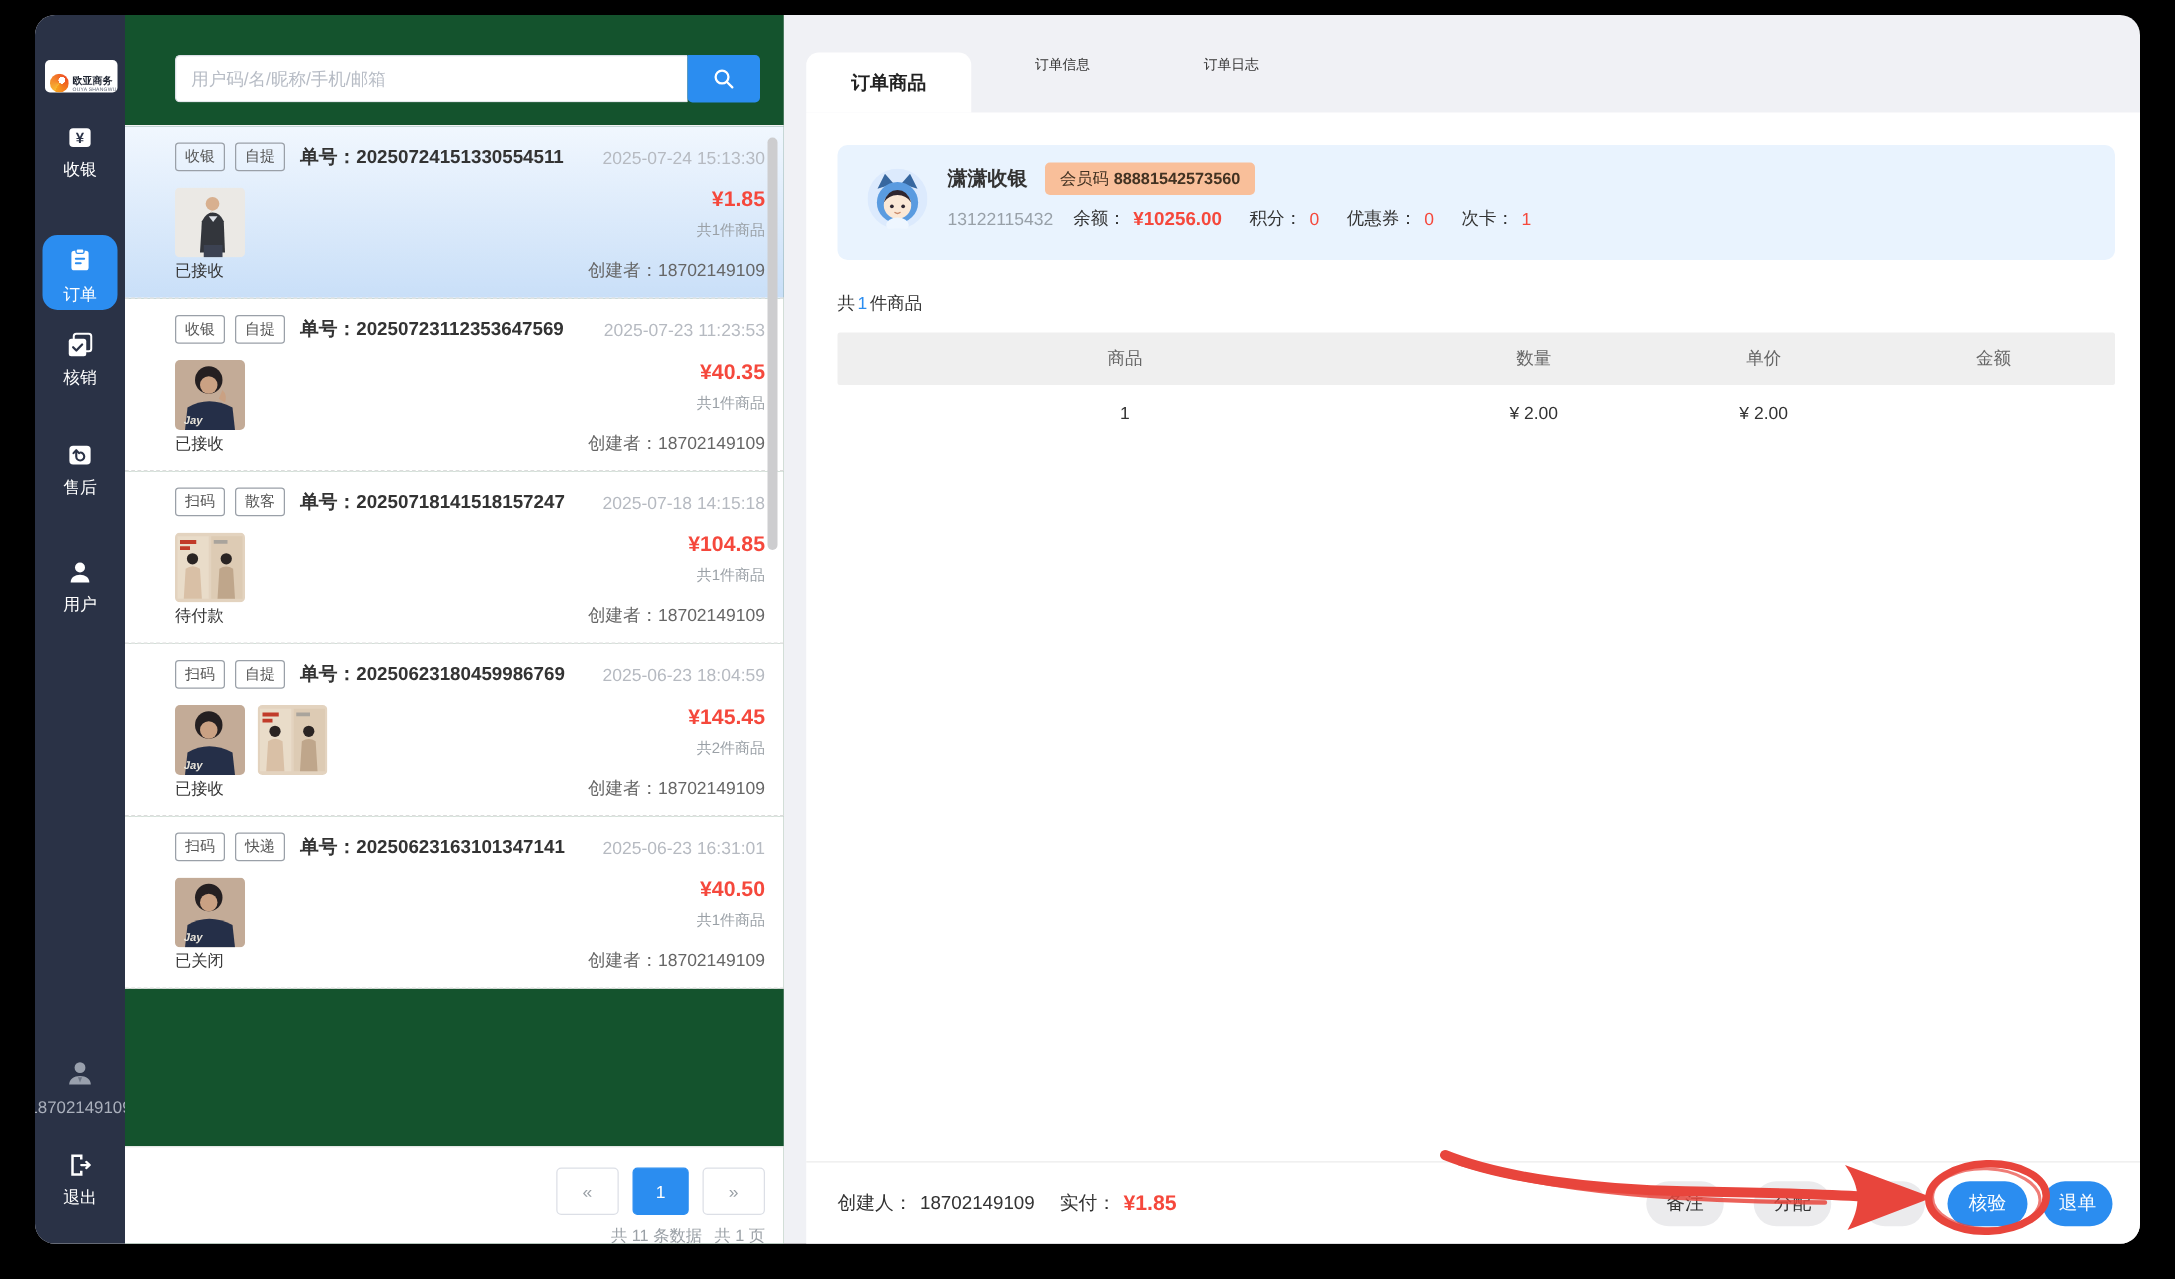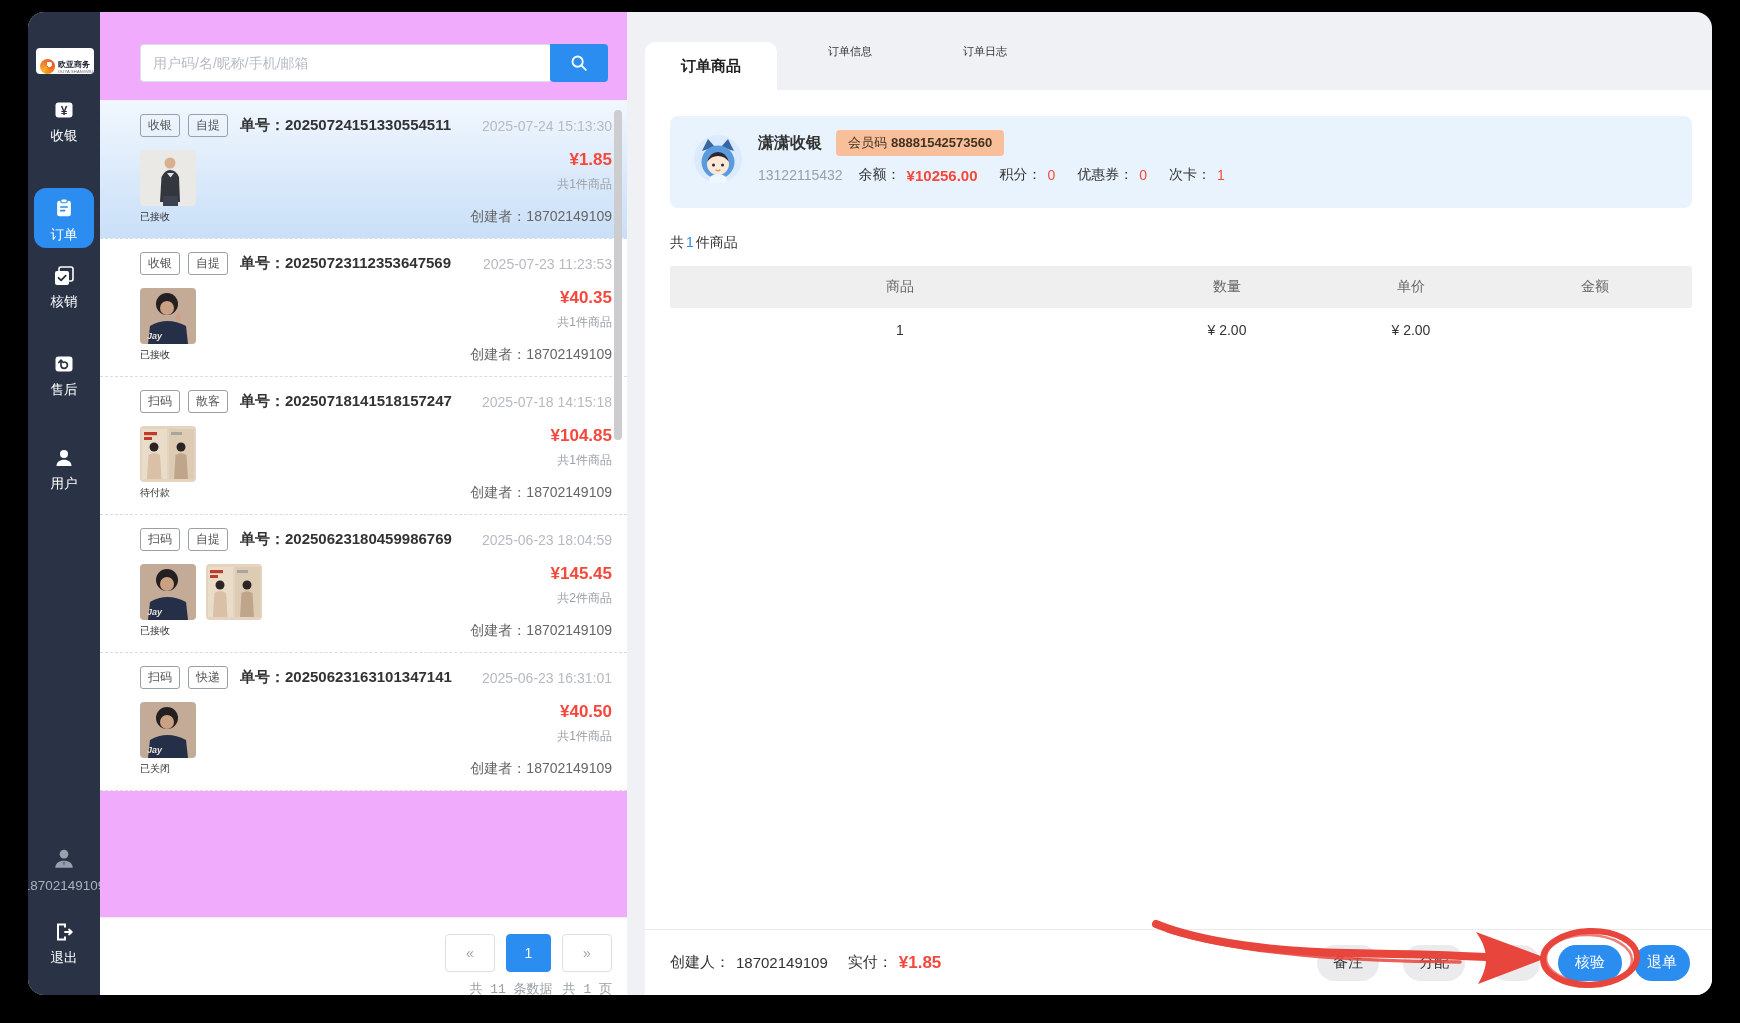--- a/index.html
+++ b/index.html
@@ -21,21 +21,21 @@
   .nav-label{font-size:13.5px;margin-top:5px;}
   .nav-active{position:absolute;left:6px;top:176px;width:60px;height:60px;background:#2b8df0;
     border-radius:12px;color:#fff;text-align:center;padding-top:9px;}
   .nav-active .nav-label{margin-top:3px;font-size:13.5px;}
   .cut{fill:#2a3246;}
   .nav-active .cut{fill:#2b8df0;}
   .side-user{position:absolute;left:0;width:72px;text-align:center;}
   .side-user-num{position:absolute;top:866px;left:-12px;width:96px;overflow:hidden;text-align:center;
     font-size:13.5px;color:#aab0bc;white-space:nowrap;}
   
-  .list-panel{position:absolute;left:72px;top:0;width:527px;height:100%;background:#f0abfc;}
+  .list-panel{position:absolute;left:72px;top:0;width:527px;height:100%;background:#14532d;}
   .search-bar{position:absolute;left:40px;top:32px;right:19px;height:38px;display:flex;}
   .search-input{flex:1;height:38px;border:1px solid #dcdfe6;border-right:none;border-radius:4px 0 0 4px;
     padding:0 12px;font-size:14px;color:#333;outline:none;background:#fff;}
   .search-input::placeholder{color:#b7bcc5;}
   .search-btn{width:58px;height:38px;background:#2b8df0;border:none;border-radius:0 4px 4px 4px;
     display:flex;align-items:center;justify-content:center;cursor:pointer;}
   .cards{position:absolute;left:0;top:88px;right:0;border-top:1px solid #f3f3f4;}
   .card{position:relative;height:138px;padding:13px 15px 0 40px;border-bottom:1px dashed #dcdcdc;
     background:#fff;cursor:pointer;}
   .card.selected{background:linear-gradient(180deg,#f1f7fe 0%,#c9dff8 100%);}
@@ -44,30 +44,30 @@
     margin-right:8px;background:transparent;}
   .order-no{font-size:15px;font-weight:600;color:#333;margin-left:4px;white-space:nowrap;}
   .card-date{margin-left:auto;font-size:14px;color:#b6bac1;white-space:nowrap;}
   .card-row2{display:flex;margin-top:13px;}
   .thumbs{display:flex;gap:10px;}
   .thumb{width:56px;height:56px;border-radius:4px;overflow:hidden;display:block;}
   .amount-block{margin-left:auto;text-align:right;}
   .amount{font-size:17px;font-weight:700;color:#f5483c;}
   .items-count{font-size:12px;color:#9aa0a6;margin-top:6px;}
   .card-row3{position:absolute;left:40px;right:15px;bottom:12px;display:flex;align-items:center;}
-  .status{font-size:10px;color:#333;}
+  .status{font-size:13px;color:#333;}
   .creator{margin-left:auto;font-size:14px;color:#666;}
   .scroll-thumb{position:absolute;right:5px;top:98px;width:8px;height:330px;background:#cdcdcf;
     border-radius:4px;cursor:grab;}
   .list-footer{position:absolute;left:0;right:0;top:905px;bottom:0;border-top:1px solid #efefef;background:#fff;}
   .pagi{position:absolute;top:16px;right:15px;display:flex;gap:11px;}
   .pagi-btn{min-width:50px;height:38px;border:1px solid #dcdfe6;background:#fff;border-radius:4px;
     color:#9aa0a6;font-size:14px;display:flex;align-items:center;justify-content:center;cursor:pointer;}
   .pagi-btn.active{background:#2b8df0;border-color:#2b8df0;color:#fff;min-width:45px;}
-  .pagi-summary{position:absolute;top:62px;right:15px;font-size:13px;color:#9aa0a6;font-family:Liberation Mono, monospace;}
+  .pagi-summary{position:absolute;top:62px;right:15px;font-size:13px;color:#9aa0a6;}
   .pagi-summary span{margin-left:10px;}
   
   .right-panel{position:absolute;left:599px;right:0;top:0;bottom:0;}
   .tab-strip{position:absolute;left:0;right:0;top:0;height:78px;}
   .tab-active{position:absolute;left:18px;top:30px;width:132px;height:48px;background:#fff;
     border-radius:10px 10px 0 0;display:flex;align-items:center;justify-content:center;
     font-size:15px;color:#222;font-weight:600;cursor:pointer;}
   .tab{position:absolute;top:0;height:78px;width:130px;display:flex;align-items:center;
     justify-content:center;font-size:11px;color:#333;cursor:pointer;}
   .tab.t2{left:158px;} .tab.t3{left:293px;}

